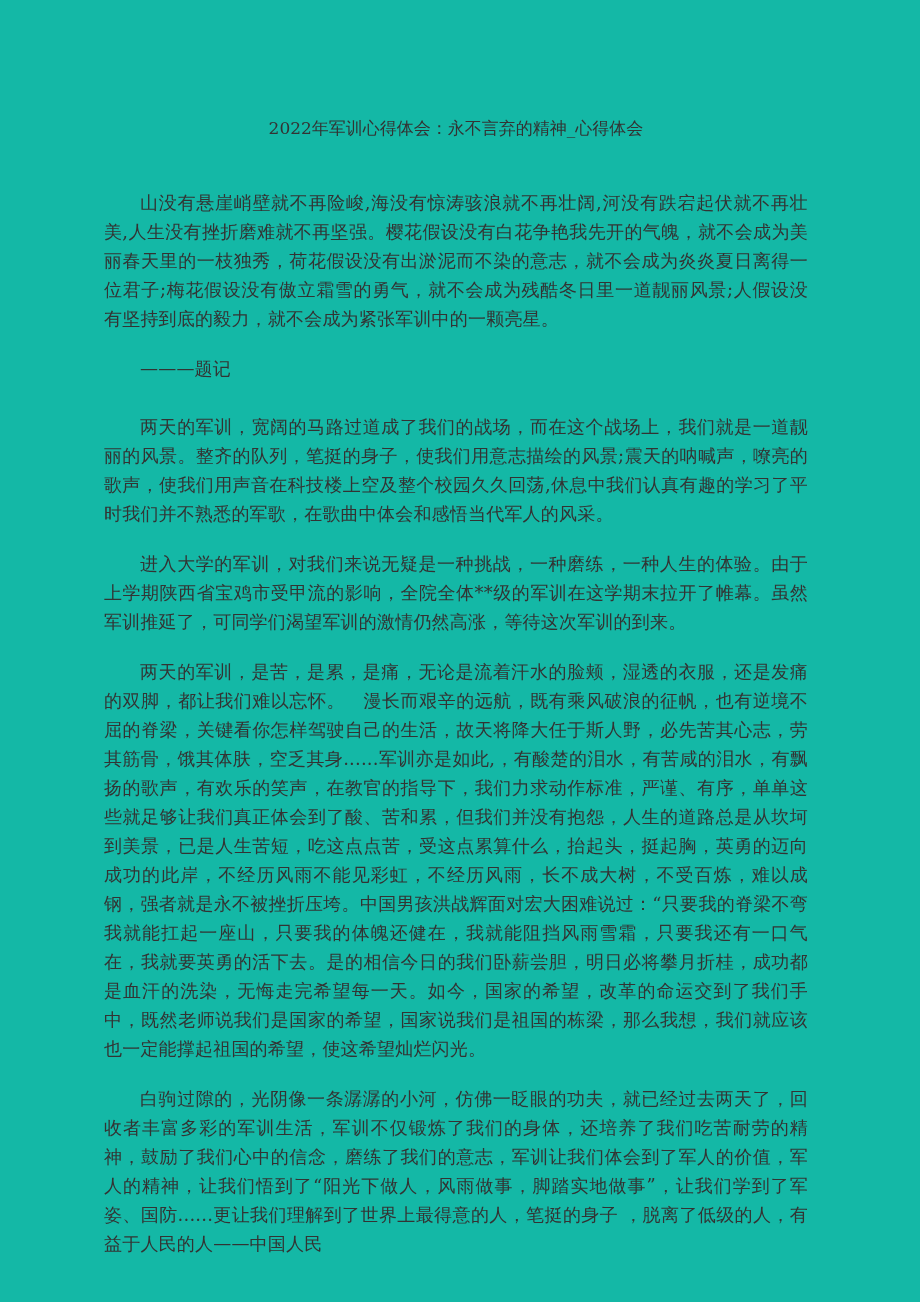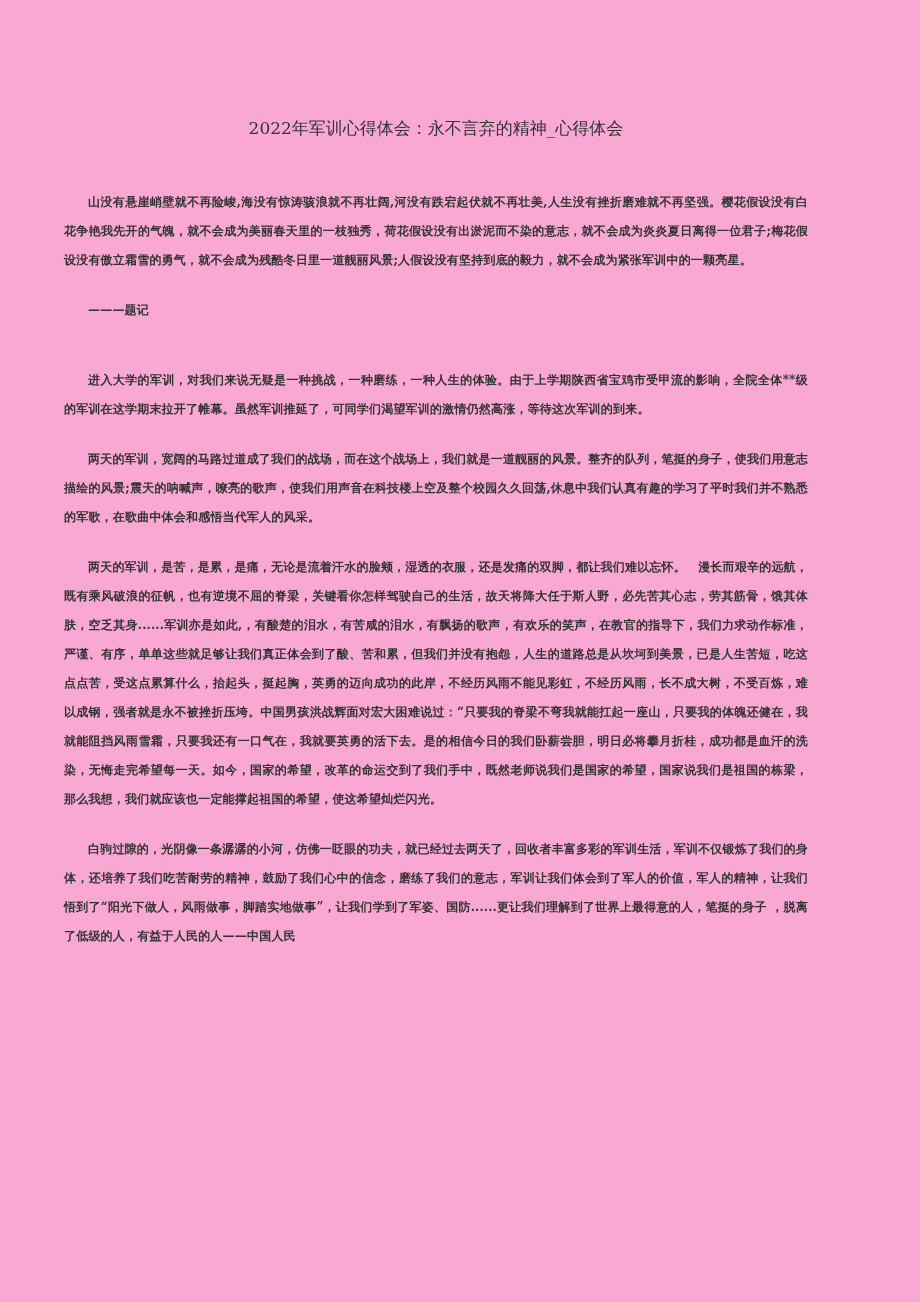--- a/index.html
+++ b/index.html
@@ -4,61 +4,60 @@
 <style>
   html, body {
     margin: 0;
     padding: 0;
     background: #ffffff;
   }
   .page {
     position: relative;
     width: 920px;
     height: 1302px;
-    background: #f9a8d4;
+    background: #14b8a6;
     overflow: hidden;
     box-sizing: border-box;
-    padding: 114px 112px 0 64px;
+    padding: 114px 112px 0 104px;
     font-family: "DejaVu Serif", "Liberation Serif", serif;
     color: #333333;
   }
   .doc-title {
     margin: 0 0 45px 0;
     font-size: 17px;
     font-weight: 400;
     line-height: 29px;
     text-align: center;
     color: #333333;
   }
   .para {
     margin: 0 0 21px 0;
-    font-size: 12px;
+    font-size: 18px;
     line-height: 29px;
     text-indent: 2em;
     text-align: justify;
     letter-spacing: 0.2px;
     color: #333333;
     overflow-wrap: break-word;
-    font-weight: bold;
   }
   .epigraph {
     text-align: left;
-    margin-bottom: 41px;
+    margin-bottom: 29px;
   }
 </style>
 </head>
 <body>
 
 <div class="page">
   <h1 class="doc-title">2022年军训心得体会：永不言弃的精神_心得体会</h1>
 
   <p class="para">山没有悬崖峭壁就不再险峻,海没有惊涛骇浪就不再壮阔,河没有跌宕起伏就不再壮美,人生没有挫折磨难就不再坚强。樱花假设没有白花争艳我先开的气魄，就不会成为美丽春天里的一枝独秀，荷花假设没有出淤泥而不染的意志，就不会成为炎炎夏日离得一位君子;梅花假设没有傲立霜雪的勇气，就不会成为残酷冬日里一道靓丽风景;人假设没有坚持到底的毅力，就不会成为紧张军训中的一颗亮星。</p>
 
   <p class="para epigraph">———题记</p>
 
+  <p class="para">两天的军训，宽阔的马路过道成了我们的战场，而在这个战场上，我们就是一道靓丽的风景。整齐的队列，笔挺的身子，使我们用意志描绘的风景;震天的呐喊声，嘹亮的歌声，使我们用声音在科技楼上空及整个校园久久回荡,休息中我们认真有趣的学习了平时我们并不熟悉的军歌，在歌曲中体会和感悟当代军人的风采。</p>
+
   <p class="para">进入大学的军训，对我们来说无疑是一种挑战，一种磨练，一种人生的体验。由于上学期陕西省宝鸡市受甲流的影响，全院全体**级的军训在这学期末拉开了帷幕。虽然军训推延了，可同学们渴望军训的激情仍然高涨，等待这次军训的到来。</p>
-
-  <p class="para">两天的军训，宽阔的马路过道成了我们的战场，而在这个战场上，我们就是一道靓丽的风景。整齐的队列，笔挺的身子，使我们用意志描绘的风景;震天的呐喊声，嘹亮的歌声，使我们用声音在科技楼上空及整个校园久久回荡,休息中我们认真有趣的学习了平时我们并不熟悉的军歌，在歌曲中体会和感悟当代军人的风采。</p>
 
   <p class="para">两天的军训，是苦，是累，是痛，无论是流着汗水的脸颊，湿透的衣服，还是发痛的双脚，都让我们难以忘怀。　漫长而艰辛的远航，既有乘风破浪的征帆，也有逆境不屈的脊梁，关键看你怎样驾驶自己的生活，故天将降大任于斯人野，必先苦其心志，劳其筋骨，饿其体肤，空乏其身......军训亦是如此,，有酸楚的泪水，有苦咸的泪水，有飘扬的歌声，有欢乐的笑声，在教官的指导下，我们力求动作标准，严谨、有序，单单这些就足够让我们真正体会到了酸、苦和累，但我们并没有抱怨，人生的道路总是从坎坷到美景，已是人生苦短，吃这点点苦，受这点累算什么，抬起头，挺起胸，英勇的迈向成功的此岸，不经历风雨不能见彩虹，不经历风雨，长不成大树，不受百炼，难以成钢，强者就是永不被挫折压垮。中国男孩洪战辉面对宏大困难说过：“只要我的脊梁不弯我就能扛起一座山，只要我的体魄还健在，我就能阻挡风雨雪霜，只要我还有一口气在，我就要英勇的活下去。是的相信今日的我们卧薪尝胆，明日必将攀月折桂，成功都是血汗的洗染，无悔走完希望每一天。如今，国家的希望，改革的命运交到了我们手中，既然老师说我们是国家的希望，国家说我们是祖国的栋梁，那么我想，我们就应该也一定能撑起祖国的希望，使这希望灿烂闪光。</p>
 
   <p class="para">白驹过隙的，光阴像一条潺潺的小河，仿佛一眨眼的功夫，就已经过去两天了，回收者丰富多彩的军训生活，军训不仅锻炼了我们的身体，还培养了我们吃苦耐劳的精神，鼓励了我们心中的信念，磨练了我们的意志，军训让我们体会到了军人的价值，军人的精神，让我们悟到了“阳光下做人，风雨做事，脚踏实地做事”，让我们学到了军姿、国防......更让我们理解到了世界上最得意的人，笔挺的身子 ，脱离了低级的人，有益于人民的人——中国人民</p>
 </div>
 
 </body></html>

